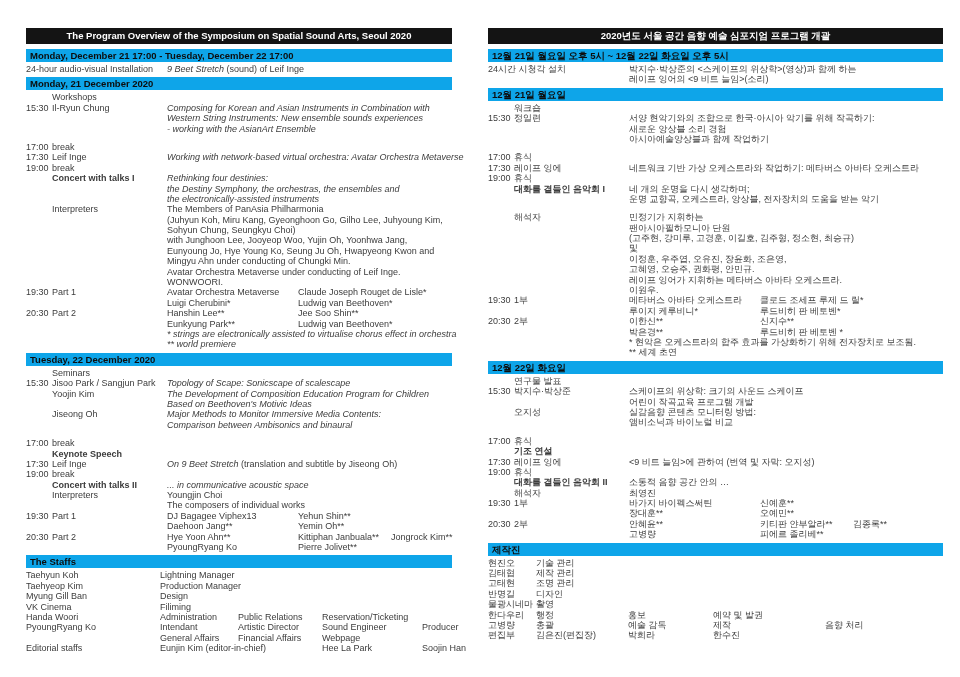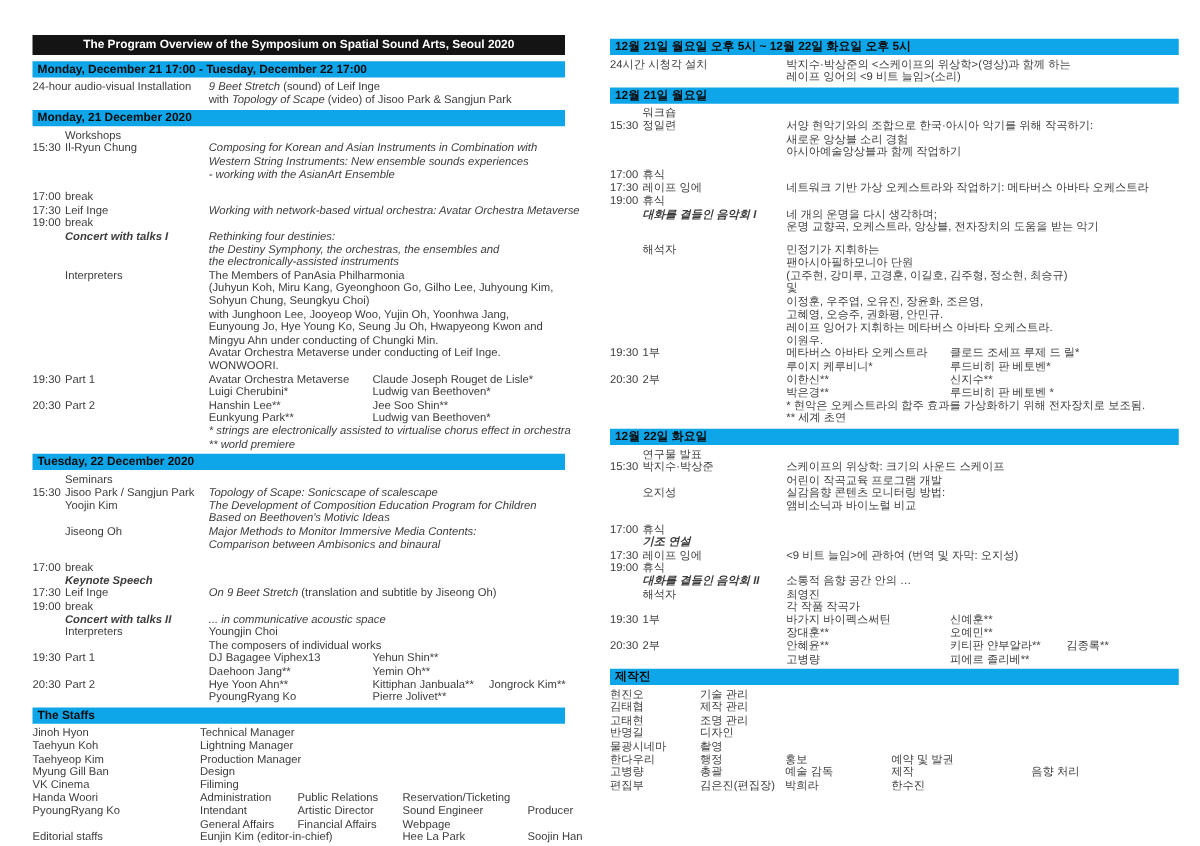--- a/index.html
+++ b/index.html
@@ -14,41 +14,38 @@
        line-height:11px;padding:1px 4px;margin:3px 0 2px 0;box-sizing:border-box;width:100%;}
   .row{position:relative;height:10.4px;}
   .row.blank{height:8px;}
   .cell{position:absolute;top:0;white-space:nowrap;}
   .c-time{left:0;}
   .c-label{left:26px;}
   .c-content{left:141px;}
   .c-w2{left:272px;}
   .c-w3{left:365px;}
   .c-s1{left:134px;}.c-s2{left:212px;}.c-s3{left:296px;}.c-s4{left:396px;}
-  .c-k1{left:72px;text-align:center;}.c-k2{left:140px;}.c-k3{left:225px;}.c-k4{left:337px;}
-  .f-b{font-weight:bold;font-style:italic;}
+  .c-k1{left:48px;text-align:center;}.c-k2{left:140px;}.c-k3{left:225px;}.c-k4{left:337px;}
+  .f-b{font-weight:bold;}
   .f-i{font-style:italic;}
   .seg-i{font-style:italic;}
   .seg-r{font-style:normal;}
 </style>
 </head>
 <body>
 
 <div class="page">
   <div class="col" id="col-left">
     <div class="titlebar">The Program Overview of the Symposium on Spatial Sound Arts, Seoul 2020</div>
     <div>
         <div class="bar">Monday, December 21 17:00 - Tuesday, December 22 17:00</div>
         <div class="row">
           <span class="cell c-time">24-hour audio-visual Installation</span>
           <span class="cell c-content"><span class="seg-i">9 Beet Stretch </span><span class="seg-r">(sound) of Leif Inge</span></span>
         </div>
-        <div class="row">
-          <span class="cell c-content"><span class="seg-r">with </span><span class="seg-i">Topology of Scape </span><span class="seg-r">(video) of Jisoo Park &amp; Sangjun Park</span></span>
-        </div>
         <div class="bar">Monday, 21 December 2020</div>
         <div class="row">
           <span class="cell c-label">Workshops</span>
         </div>
         <div class="row">
           <span class="cell c-time">15:30</span>
           <span class="cell c-label">Il-Ryun Chung</span>
           <span class="cell c-content f-i">Composing for Korean and Asian Instruments in Combination with</span>
         </div>
         <div class="row">
@@ -199,24 +196,20 @@
           <span class="cell c-content">Hye Yoon Ahn**</span>
           <span class="cell c-w2">Kittiphan Janbuala**</span>
           <span class="cell c-w3">Jongrock Kim**</span>
         </div>
         <div class="row">
           <span class="cell c-content">PyoungRyang Ko</span>
           <span class="cell c-w2">Pierre Jolivet**</span>
         </div>
         <div class="bar">The Staffs</div>
         <div class="row">
-          <span class="cell c-time">Jinoh Hyon</span>
-          <span class="cell c-s1">Technical Manager</span>
-        </div>
-        <div class="row">
           <span class="cell c-time">Taehyun Koh</span>
           <span class="cell c-s1">Lightning Manager</span>
         </div>
         <div class="row">
           <span class="cell c-time">Taehyeop Kim</span>
           <span class="cell c-s1">Production Manager</span>
         </div>
         <div class="row">
           <span class="cell c-time">Myung Gill Ban</span>
           <span class="cell c-s1">Design</span>
@@ -245,20 +238,21 @@
         </div>
         <div class="row">
           <span class="cell c-time">Editorial staffs</span>
           <span class="cell c-s1">Eunjin Kim (editor-in-chief)</span>
           <span class="cell c-s3">Hee La Park</span>
           <span class="cell c-s4">Soojin Han</span>
         </div>
       </div>
   </div>
   <div class="col" id="col-right">
+    <div class="titlebar">2020년도 서울 공간 음향 예술 심포지엄 프로그램 개괄</div>
     <div>
         <div class="bar">12월 21일 월요일 오후 5시 ~ 12월 22일 화요일 오후 5시</div>
         <div class="row">
           <span class="cell c-time">24시간 시청각 설치</span>
           <span class="cell c-content">박지수·박상준의 &lt;스케이프의 위상학&gt;(영상)과 함께 하는</span>
         </div>
         <div class="row">
           <span class="cell c-content">레이프 잉어의 &lt;9 비트 늘임&gt;(소리)</span>
         </div>
         <div class="bar">12월 21일 월요일</div>
@@ -385,23 +379,20 @@
           <span class="cell c-time">19:00</span>
           <span class="cell c-label">휴식</span>
         </div>
         <div class="row">
           <span class="cell c-label f-b">대화를 곁들인 음악회 II</span>
           <span class="cell c-content">소통적 음향 공간 안의 …</span>
         </div>
         <div class="row">
           <span class="cell c-label">해석자</span>
           <span class="cell c-content">최영진</span>
-        </div>
-        <div class="row">
-          <span class="cell c-content">각 작품 작곡가</span>
         </div>
         <div class="row">
           <span class="cell c-time">19:30</span>
           <span class="cell c-label">1부</span>
           <span class="cell c-content">바가지 바이펙스써틴</span>
           <span class="cell c-w2">신예훈**</span>
         </div>
         <div class="row">
           <span class="cell c-content">장대훈**</span>
           <span class="cell c-w2">오예민**</span>

